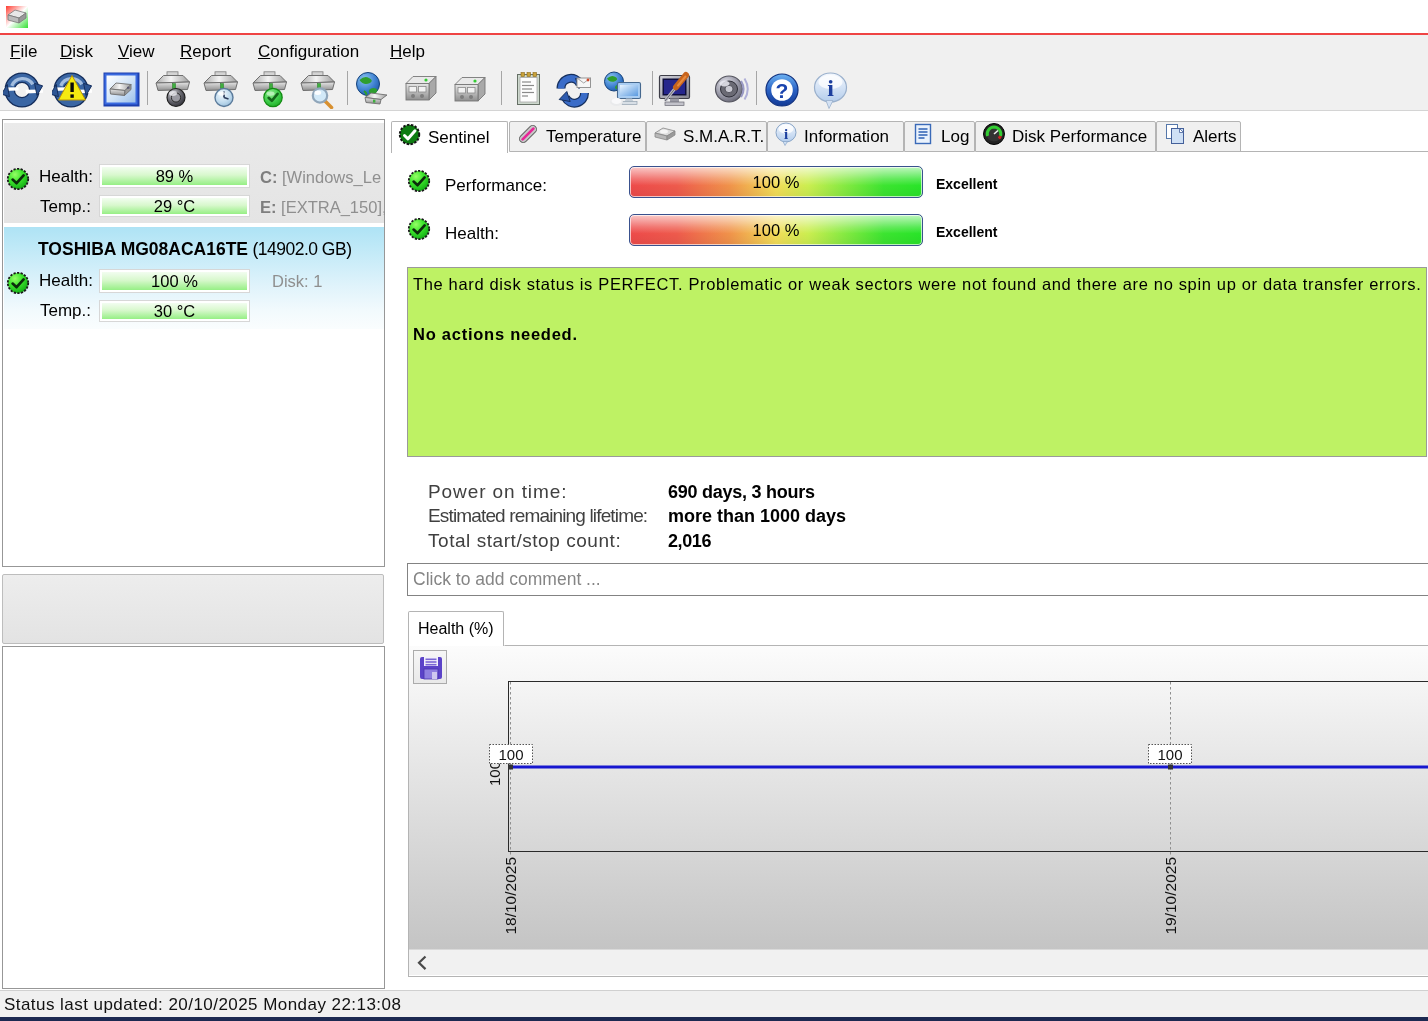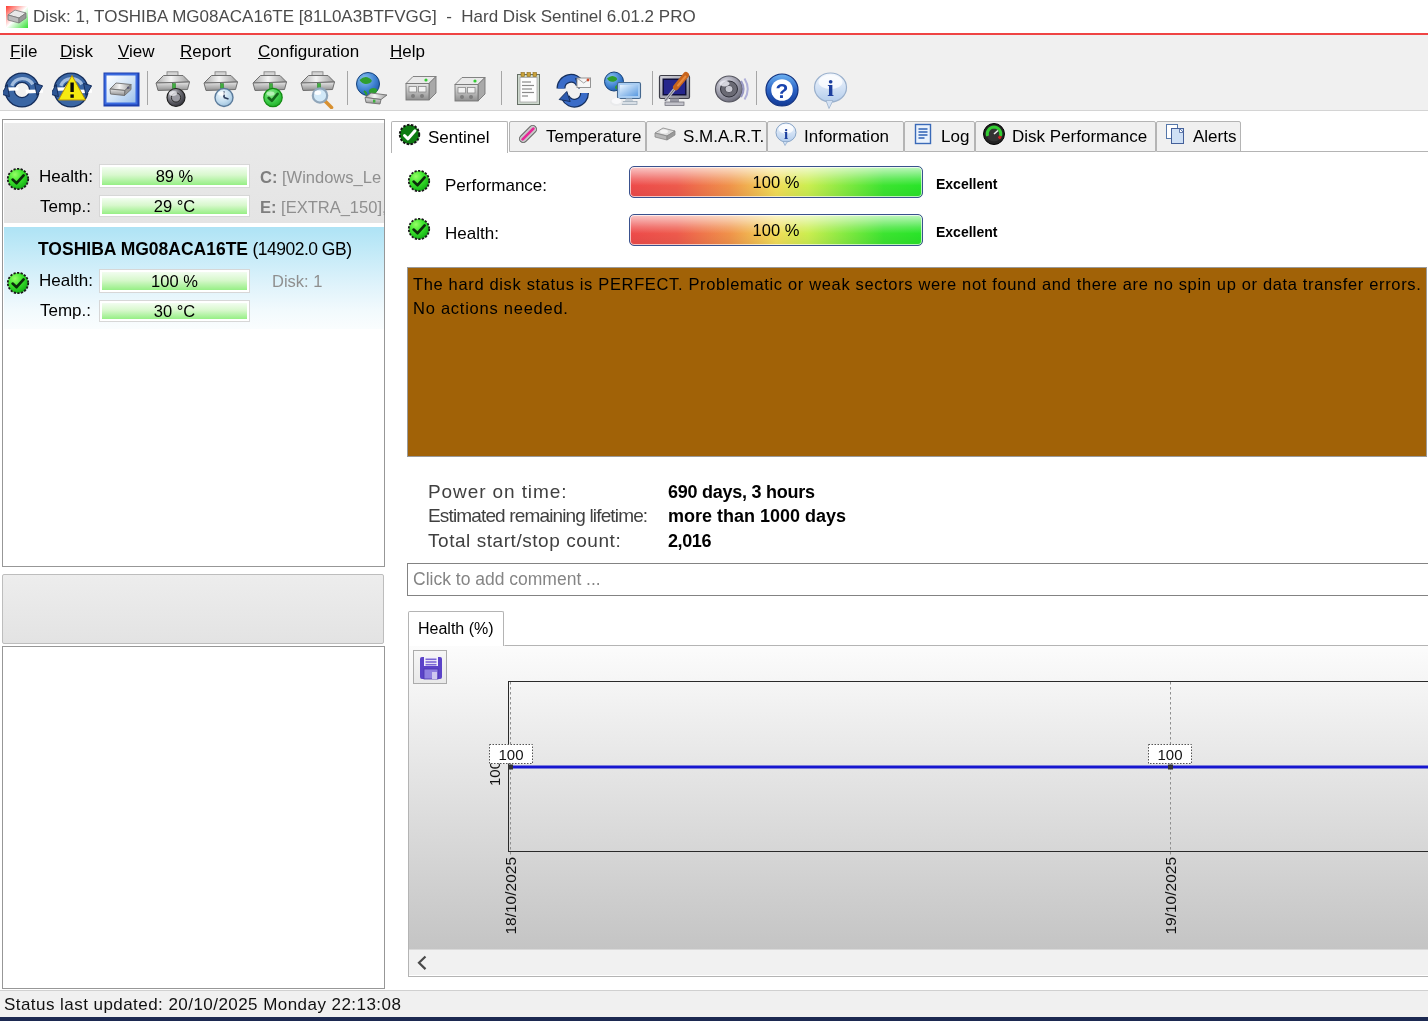--- a/index.html
+++ b/index.html
@@ -36,21 +36,21 @@
 .tab.sel{background:#fff;border-bottom:none;height:32px;z-index:3}
 .tab .ic{margin-left:6px;margin-right:6px;flex:0 0 auto}
 
 .plabel{position:absolute;font-size:17px;color:#000;line-height:1}
 .pbar{position:absolute;left:629px;width:294px;height:32px;box-sizing:border-box;border:1px solid #39518e;border-radius:5px;
   background:
    linear-gradient(180deg,rgba(255,255,255,.7) 0%,rgba(255,255,255,.22) 40%,rgba(255,255,255,0) 62%,rgba(0,0,0,0.05) 100%),
    linear-gradient(90deg,#ed4a4a 0%,#ee5a4c 16%,#f0924a 34%,#f2dd58 50%,#cbee50 61%,#88ea42 73%,#3ce430 87%,#28e428 100%);
   text-align:center;font-size:16.5px;line-height:30px;color:#000;box-shadow:inset 0 0 0 1px rgba(255,255,255,0.65)}
 .excl{position:absolute;left:936px;font-size:14px;font-weight:bold;color:#000;line-height:1}
-.greenbox{left:407px;top:267px;width:1020px;height:190px;box-sizing:border-box;border:1px solid #9a9a9a;background:#a16207;font-size:16.5px;color:#000}
+.greenbox{left:407px;top:267px;width:1020px;height:190px;box-sizing:border-box;border:1px solid #9a9a9a;background:#bef264;font-size:16.5px;color:#000}
 .inforow{position:absolute;left:428px;font-size:19px;color:#404040;white-space:nowrap;line-height:1}
 .infoval{position:absolute;left:668px;font-size:18px;font-weight:bold;color:#000;white-space:nowrap;line-height:1}
 .comment{left:407px;top:563px;width:1023px;height:33px;box-sizing:border-box;border:1px solid #838383;background:#fff;
   font-size:17.5px;color:#858585;line-height:31px;padding-left:5px}
 .ctab{left:408px;top:611px;width:96px;height:35px;box-sizing:border-box;background:#fff;border:1px solid #b4b4b4;border-bottom:none;
   border-radius:2px 2px 0 0;font-size:16px;color:#000;line-height:33px;padding-left:9px;z-index:3}
 .savebtn{left:413px;top:650px;width:34px;height:34px;box-sizing:border-box;border:1px solid #ababab;
   background:linear-gradient(180deg,#f6f6f6,#e9e9e9);z-index:4}
 </style>
 </head>
@@ -158,21 +158,20 @@
       <stop offset="0" stop-color="#ff3b30"></stop>
           <stop offset="0.5" stop-color="#ffffff"></stop>
           <stop offset="1" stop-color="#33e033"></stop>
     </linearGradient>
       </defs>
     <rect x="0" y="0" width="22" height="22" fill="url(#gtic)"></rect>
     <polygon points="2,9 9,4 20,7 13,12" fill="#e8e8e8" stroke="#777" stroke-width="0.8"></polygon>
     <polygon points="2,9 13,12 13,17 2,14" fill="#bbb" stroke="#777" stroke-width="0.8"></polygon>
     <polygon points="13,12 20,7 20,12 13,17" fill="#999" stroke="#777" stroke-width="0.8"></polygon>
   </svg>
-  <div class="abs titletxt">Disk: 1, TOSHIBA MG08ACA16TE [81L0A3BTFVGG]&nbsp;&nbsp;-&nbsp;&nbsp;Hard Disk Sentinel 6.01.2 PRO</div>
 </div>
 
 <div class="abs menubar">
   <div class="mi" style="left:10px"><u>F</u>ile</div>
   <div class="mi" style="left:60px"><u>D</u>isk</div>
   <div class="mi" style="left:118px"><u>V</u>iew</div>
   <div class="mi" style="left:180px"><u>R</u>eport</div>
   <div class="mi" style="left:258px"><u>C</u>onfiguration</div>
   <div class="mi" style="left:390px"><u>H</u>elp</div>
 </div>
@@ -455,21 +454,21 @@
 <div class="excl" style="top:177px">Excellent</div>
 <svg class="abs" style="left:407px;top:217px" width="24" height="24">
     <use href="#ball"></use>
   </svg>
 <div class="plabel" style="left:445px;top:225px">Health:</div>
 <div class="pbar" style="top:214px">100 %</div>
 <div class="excl" style="top:225px">Excellent</div>
 
 <div class="abs greenbox">
   <div class="abs" style="left:5px;top:7px;white-space:nowrap;letter-spacing:0.65px">The hard disk status is PERFECT. Problematic or weak sectors were not found and there are no spin up or data transfer errors.</div>
-  <div class="abs" style="left:5px;top:31px;font-weight:normal;letter-spacing:0.75px">No actions needed.</div>
+  <div class="abs" style="left:5px;top:57px;font-weight:bold;letter-spacing:0.75px">No actions needed.</div>
 </div>
 
 <div class="inforow" style="top:482px;letter-spacing:0.9px">Power on time:</div>
 <div class="infoval" style="top:483px;letter-spacing:-0.25px">690 days, 3 hours</div>
 <div class="inforow" style="top:506px;letter-spacing:-0.85px">Estimated remaining lifetime:</div>
 <div class="infoval" style="top:507px">more than 1000 days</div>
 <div class="inforow" style="top:531px;letter-spacing:0.55px">Total start/stop count:</div>
 <div class="infoval" style="top:532px;letter-spacing:-0.4px">2,016</div>
 
 <div class="abs comment">Click to add comment ...</div>

